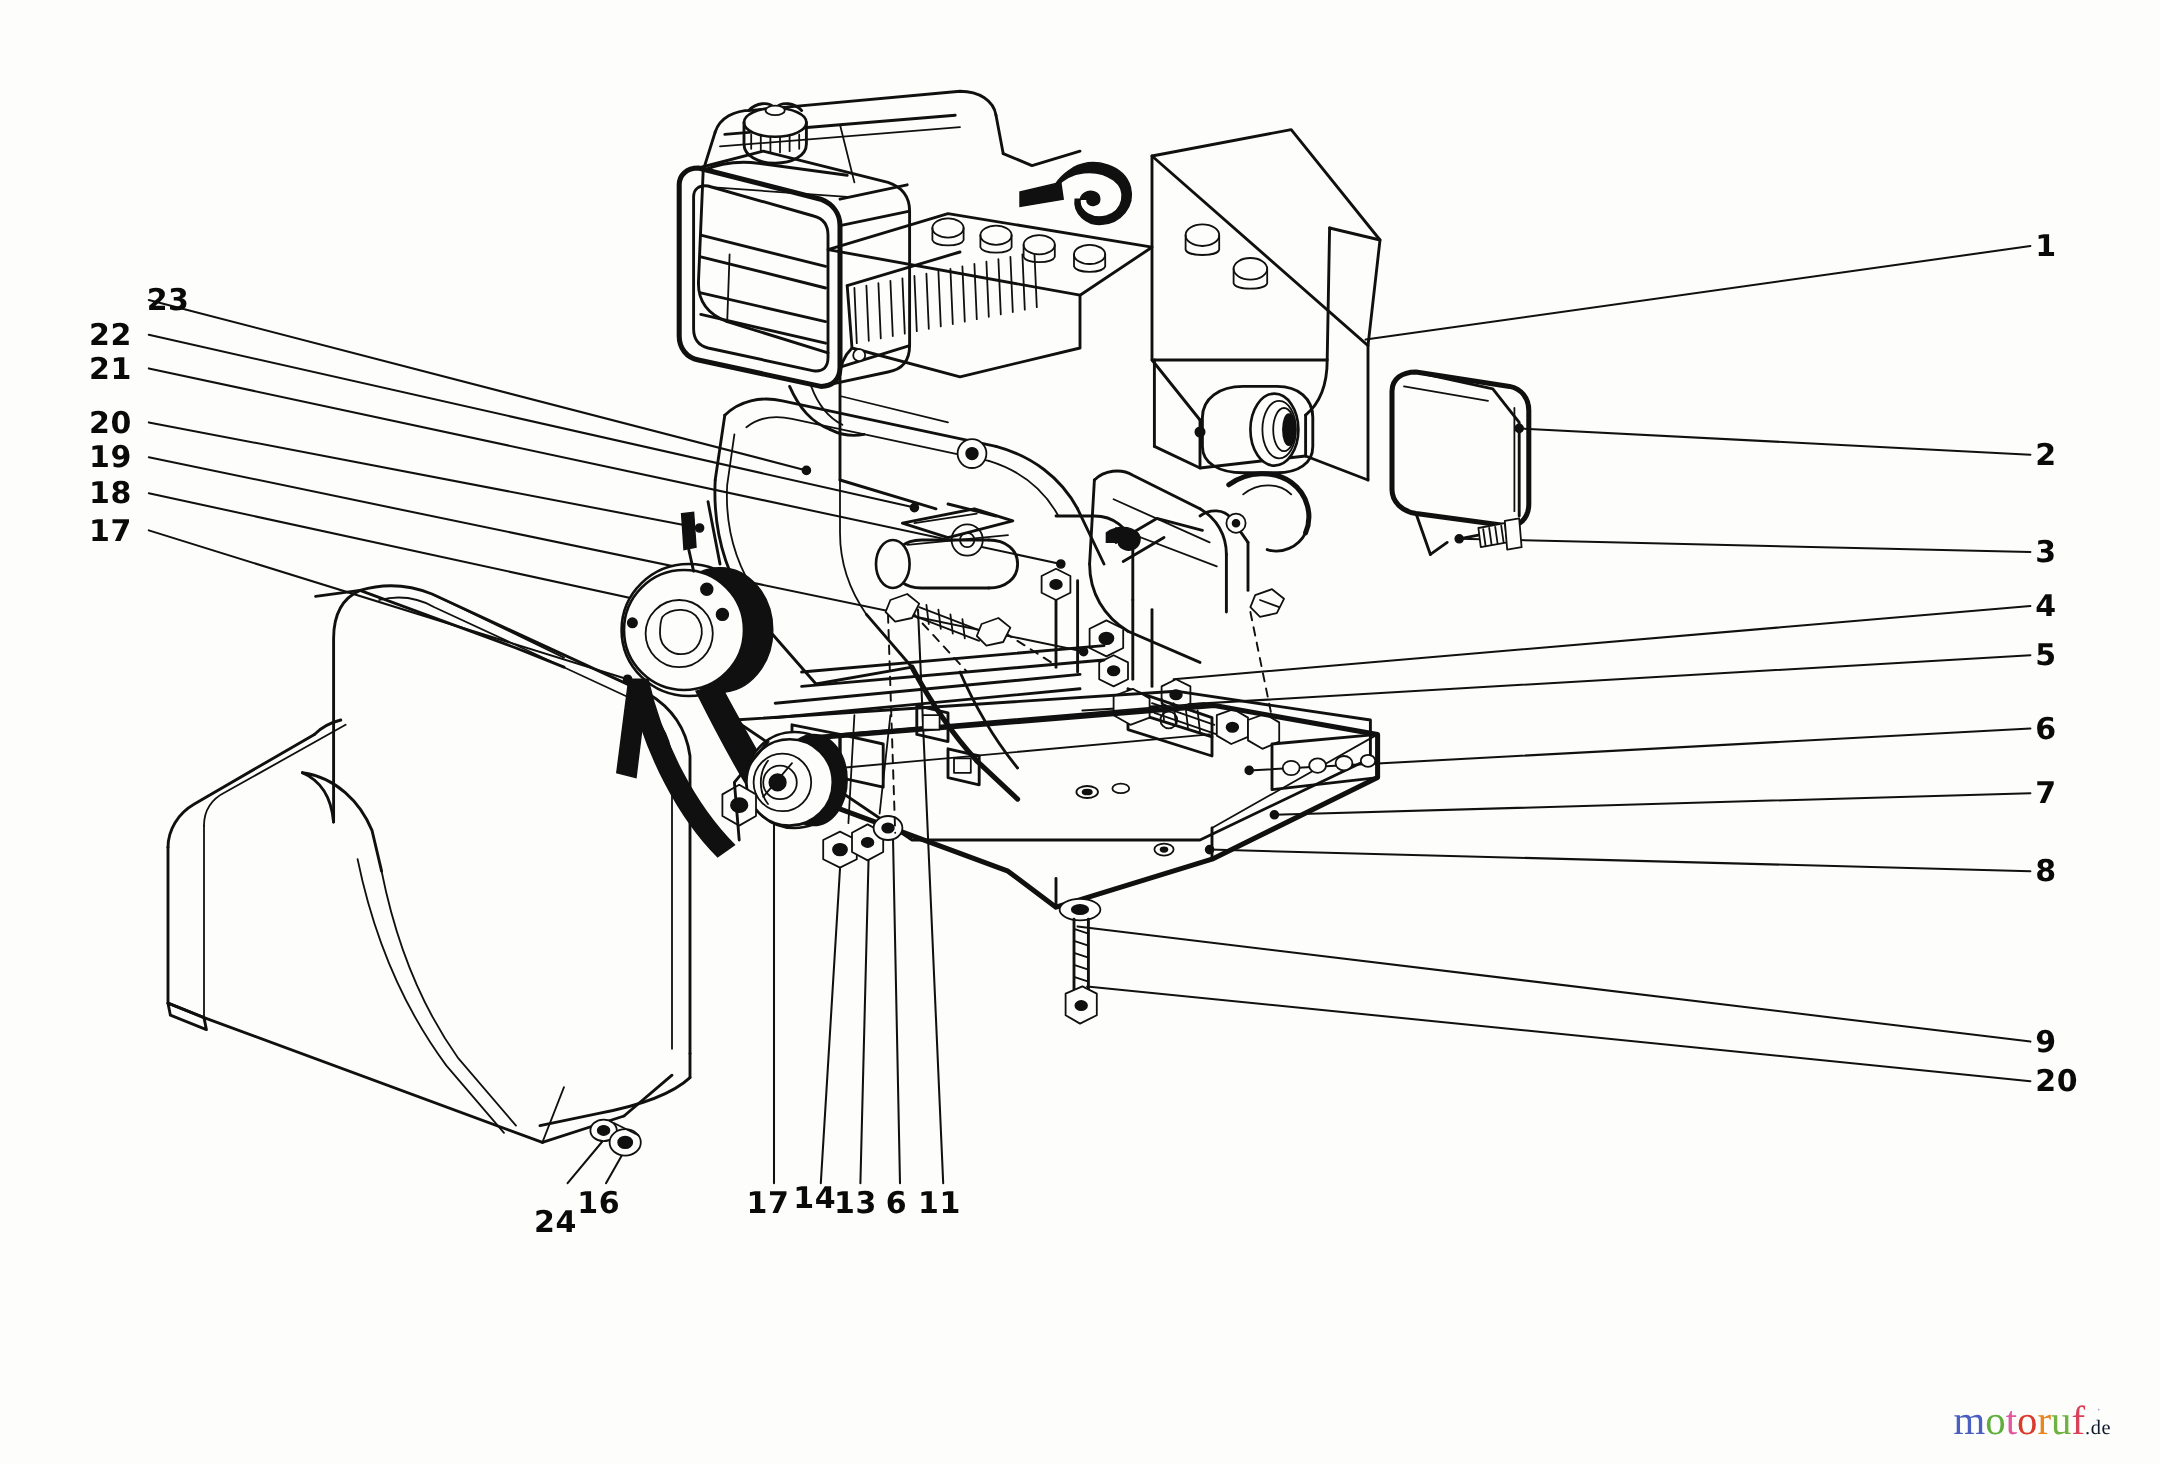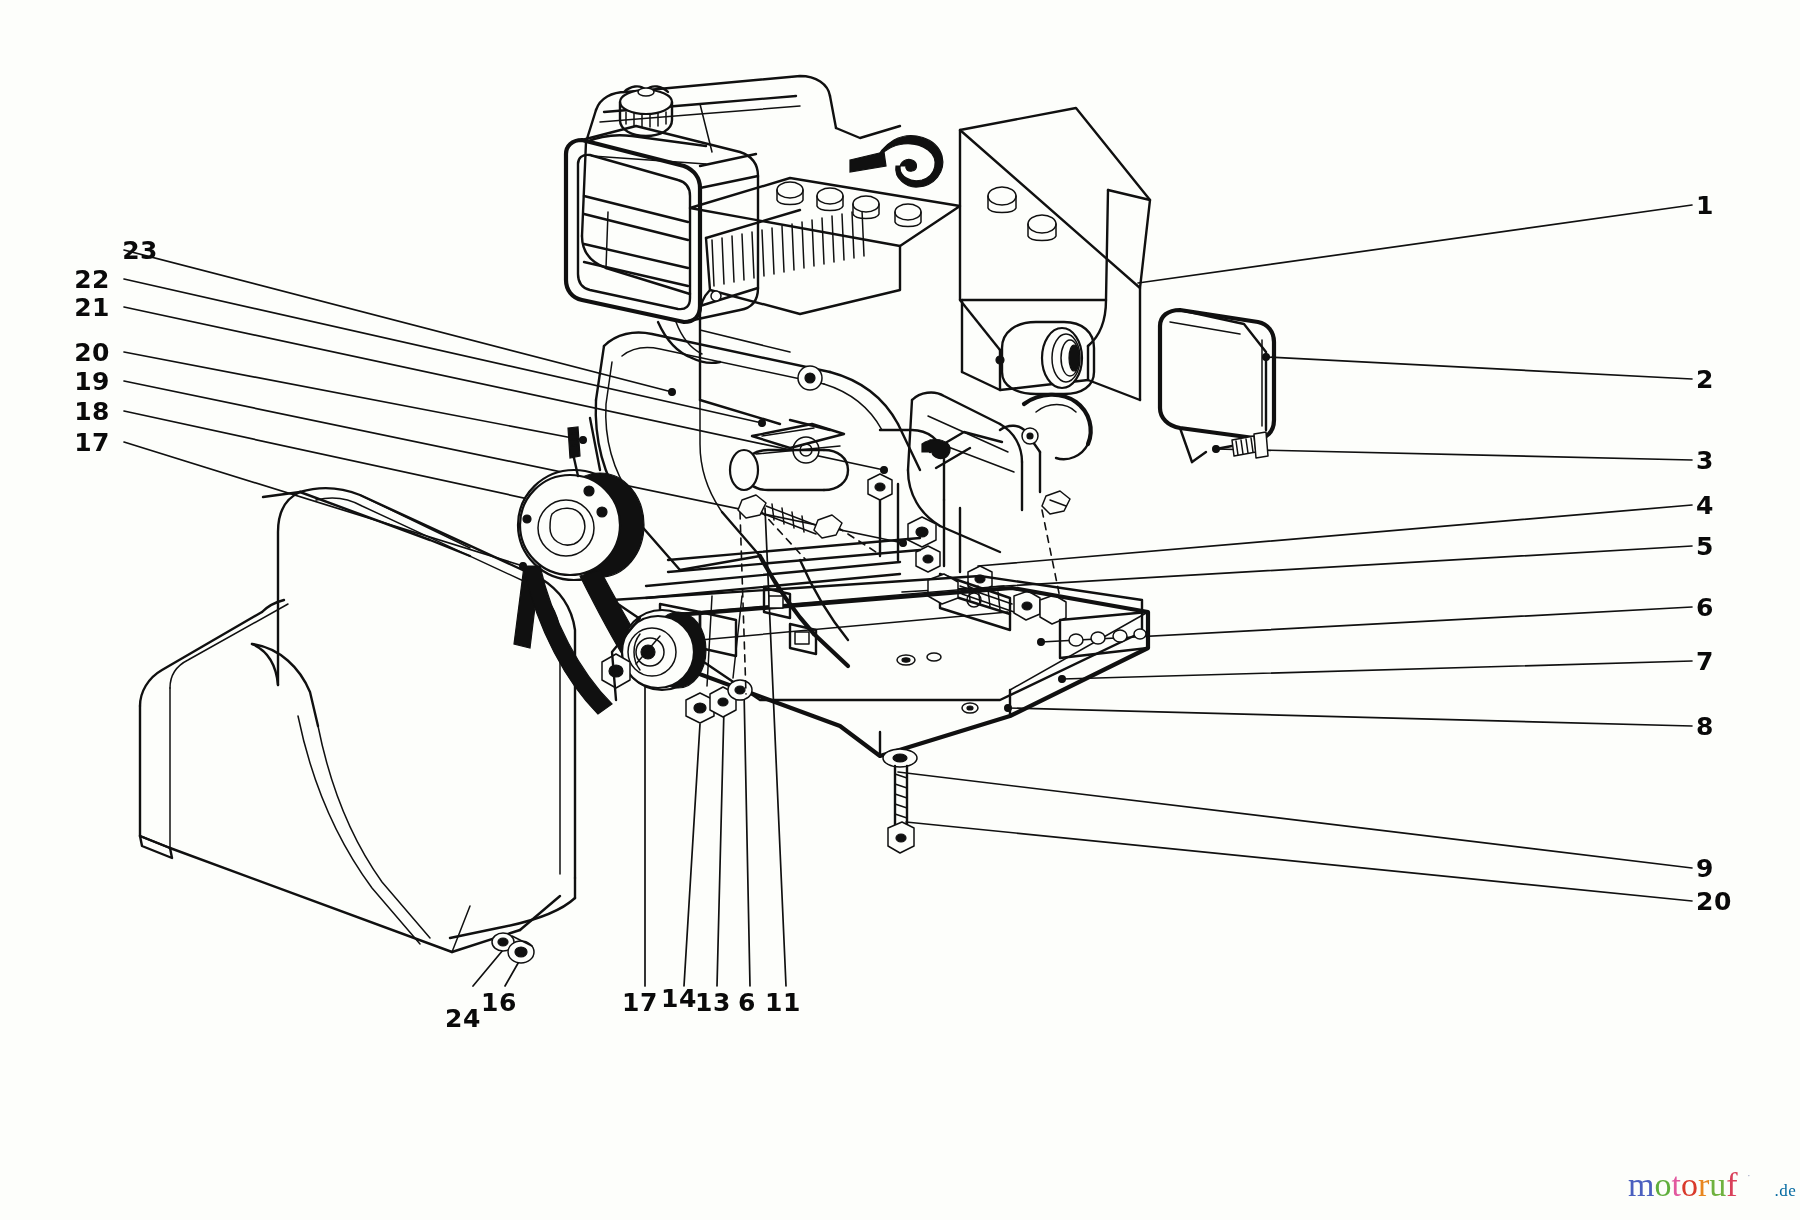--- a/index.html
+++ b/index.html
@@ -51,23 +51,22 @@
     top: 1168px;
     font-family: "Liberation Serif", serif;
     font-size: 34px;
     line-height: 1;
     white-space: nowrap;
     user-select: none;
   }
   #watermark .wm-l { font-weight: 400; }
   #watermark .wm-de {
     font-size: 17px;
-    color: #0369a1;
+    color: #0f172a;
     letter-spacing: 0.5px;
-    margin-left: 37px;
   }
   #watermark .wm-dot {
     position: absolute;
     left: 119px;
     top: 2px;
     font-size: 11px;
     color: #9aa0c0;
   }
 </style>
 </head>

